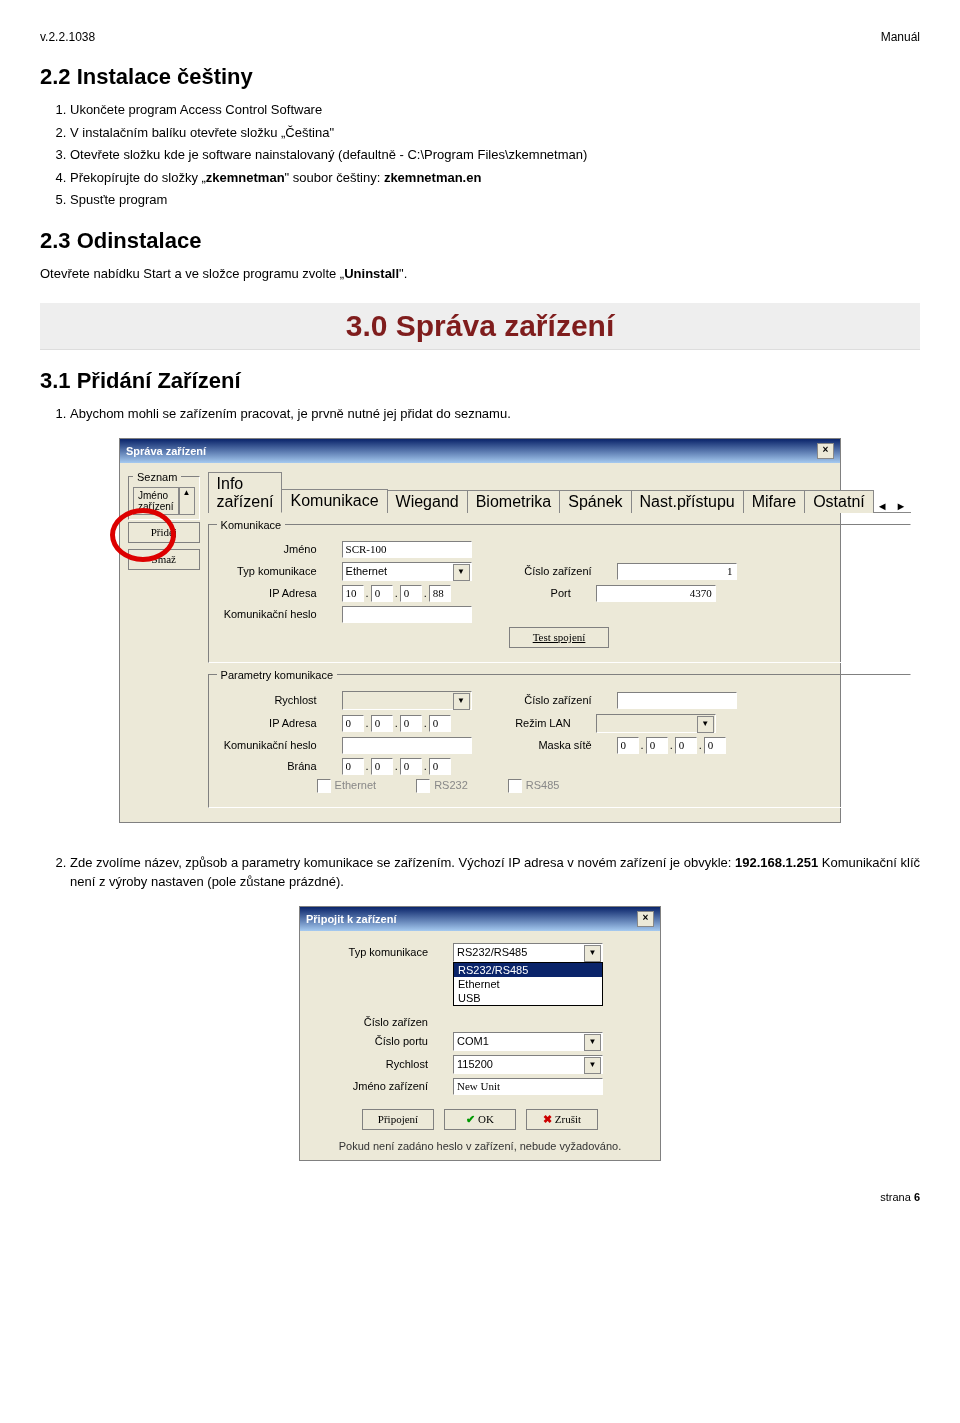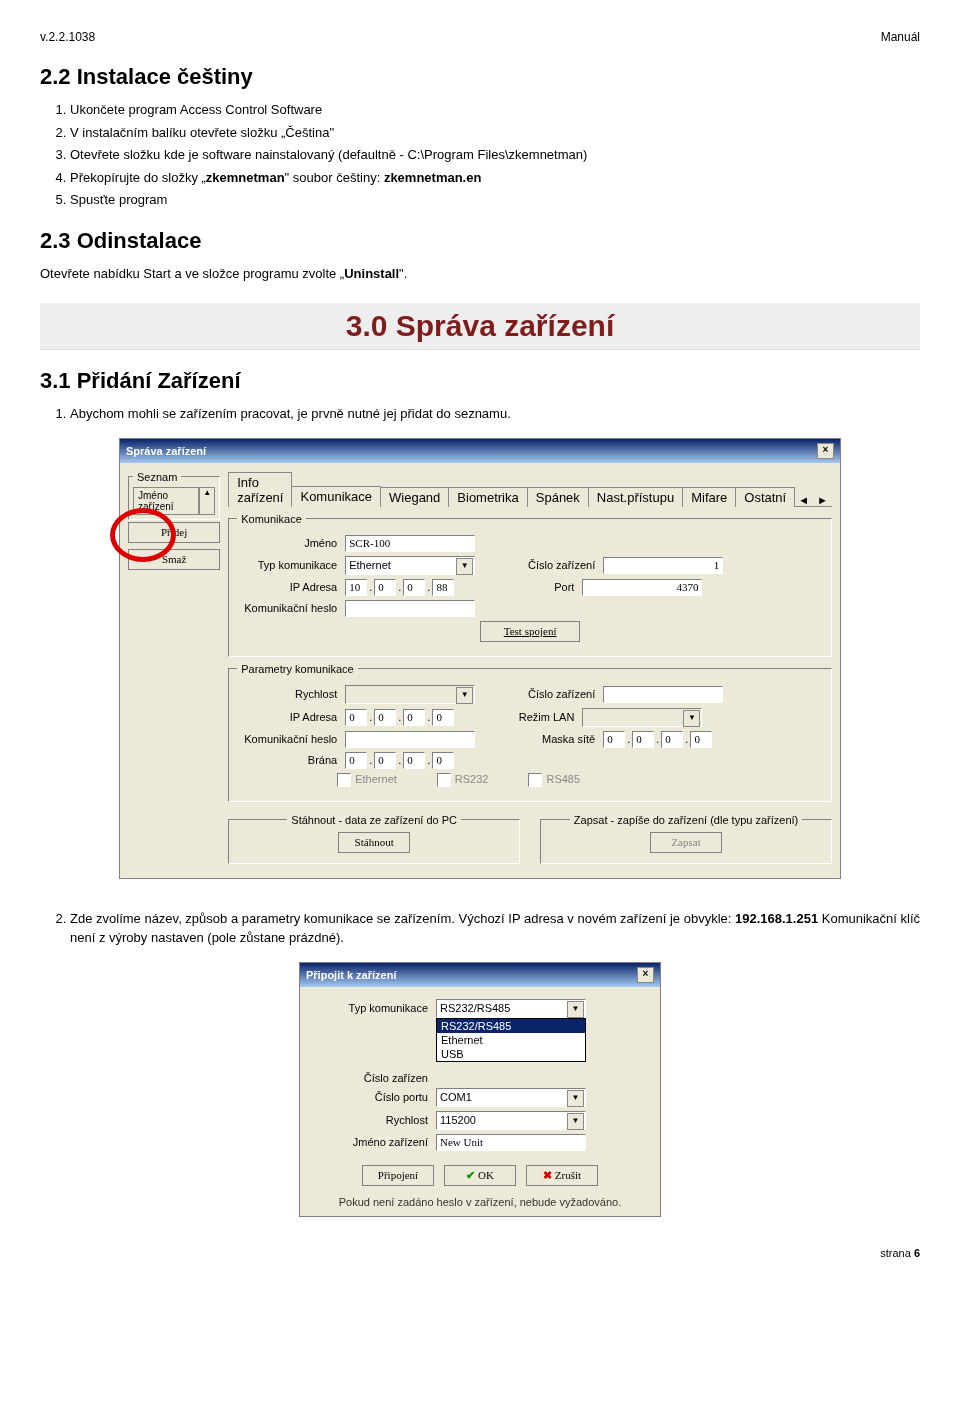--- a/index.html
+++ b/index.html
@@ -67,21 +67,21 @@
     background:#ece9d8;
     color:#000;
     width:15px;height:14px;
     font-size:10px;
     border:1px solid #888;
     text-align:center;
     line-height:12px;
   }
   .win-body { padding: 8px; }
   .row { display:flex; align-items:center; margin:4px 0; }
-  .lbl { text-align:right; padding-right:8px; white-space:nowrap; }.w100{width:100px}.w120{width:120px}
+  .lbl { text-align:right; padding-right:25px; white-space:nowrap; }.w100{width:100px}.w120{width:120px}
   input.sunken, .sunken {
     border:1px solid #808080;
     border-right-color:#fff;border-bottom-color:#fff;
     background:#fff;
     height:17px;
     padding:1px 3px;
     font-family:Tahoma;font-size:11px;
     box-sizing:border-box;
   }
   button.win-btn {
@@ -105,21 +105,21 @@
     display:flex;
     border-bottom:1px solid #888;
     align-items:flex-end;
   }
   .tab {
     background:#ece9d8;
     border:1px solid #888;
     border-bottom:none;
     padding:2px 8px;
     margin-right:-1px;
-    font-size:13px;
+    font-size:16px;
     position:relative;
     top:1px;
   }
   .tab.active{background:#ece9d8;font-weight:normal;border-bottom:1px solid #ece9d8;}
   .tab-nav{padding:0 4px;}
   .sidebar-list{
     background:#fff;
     border:1px solid #808080;
     border-right-color:#fff;border-bottom-color:#fff;
     width:118px;height:260px;
@@ -329,30 +329,20 @@
             <input class="sunken" value="0" style="">
           </span>
         </div>
         <div class="row" style="color:#888;gap:40px;padding-left:100px;">
           <span><span class="chk"></span><span>Ethernet</span></span>
           <span><span class="chk"></span><span>RS232</span></span>
           <span><span class="chk"></span><span>RS485</span></span>
         </div>
       </fieldset>
 
-      <div style="display:flex;gap:20px;">
-        <fieldset class="grp" style="flex:1;text-align:center;">
-          <legend>Stáhnout - data ze zařízení do PC</legend>
-          <button class="win-btn">Stáhnout</button>
-        </fieldset>
-        <fieldset class="grp" style="flex:1;text-align:center;">
-          <legend>Zapsat - zapíše do zařízení (dle typu zařízení)</legend>
-          <button class="win-btn" disabled="">Zapsat</button>
-        </fieldset>
-      </div>
     </div>
   </div>
 </div>
 
 <ol start="2">
   <li>
     <span>Zde zvolíme název, způsob a parametry komunikace se zařízením. Výchozí IP adresa v novém zařízení je obvykle: </span><b>192.168.1.251</b><span>  Komunikační klíč není z výroby nastaven (pole zůstane prázdné).</span>
   </li>
 </ol>
 

